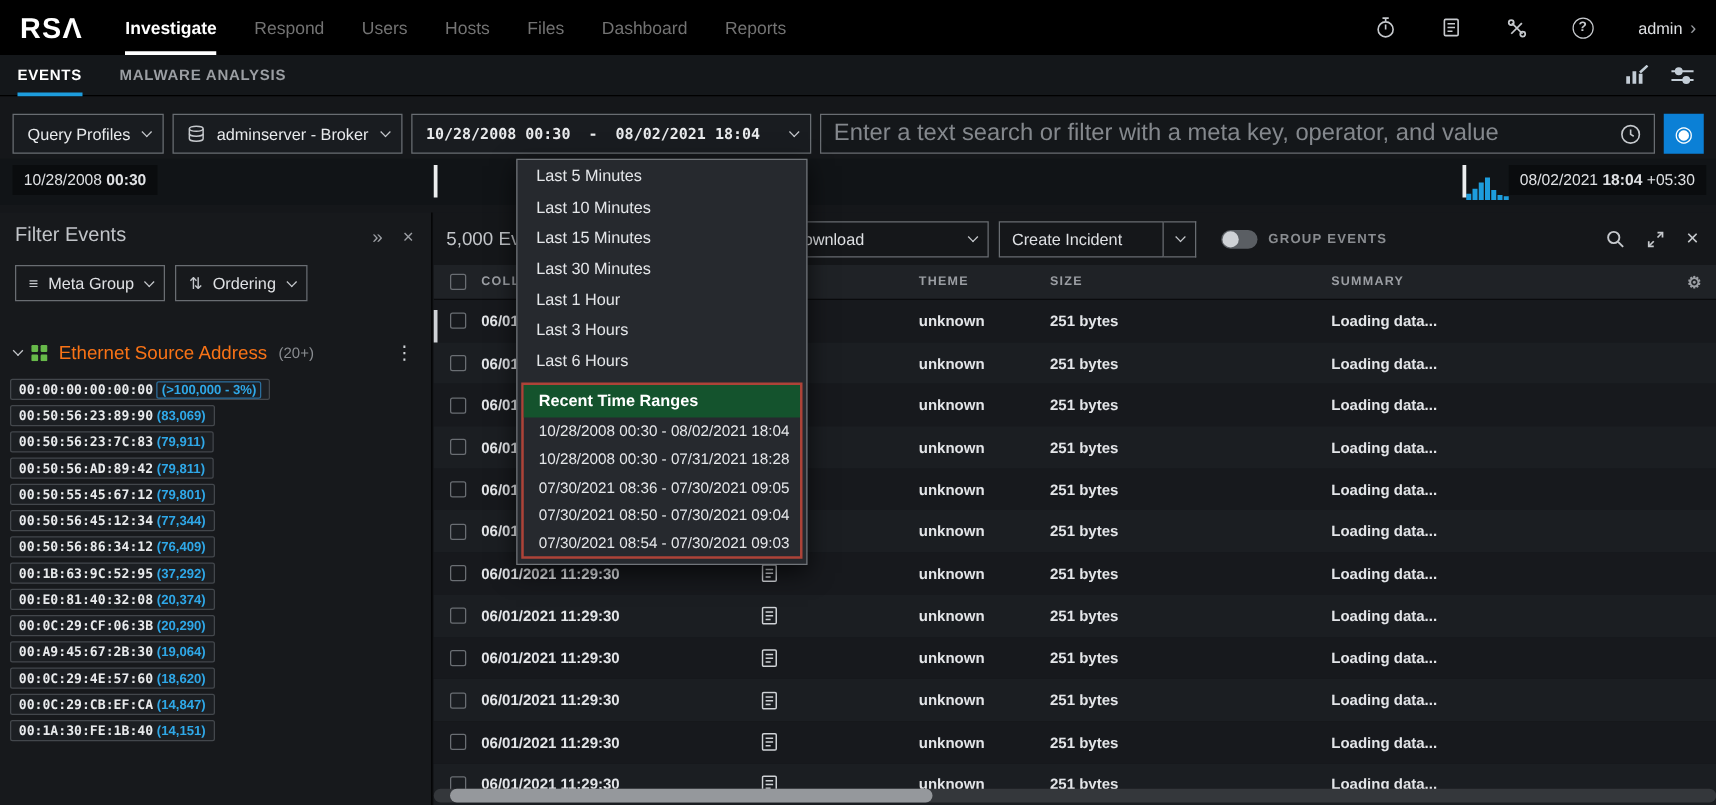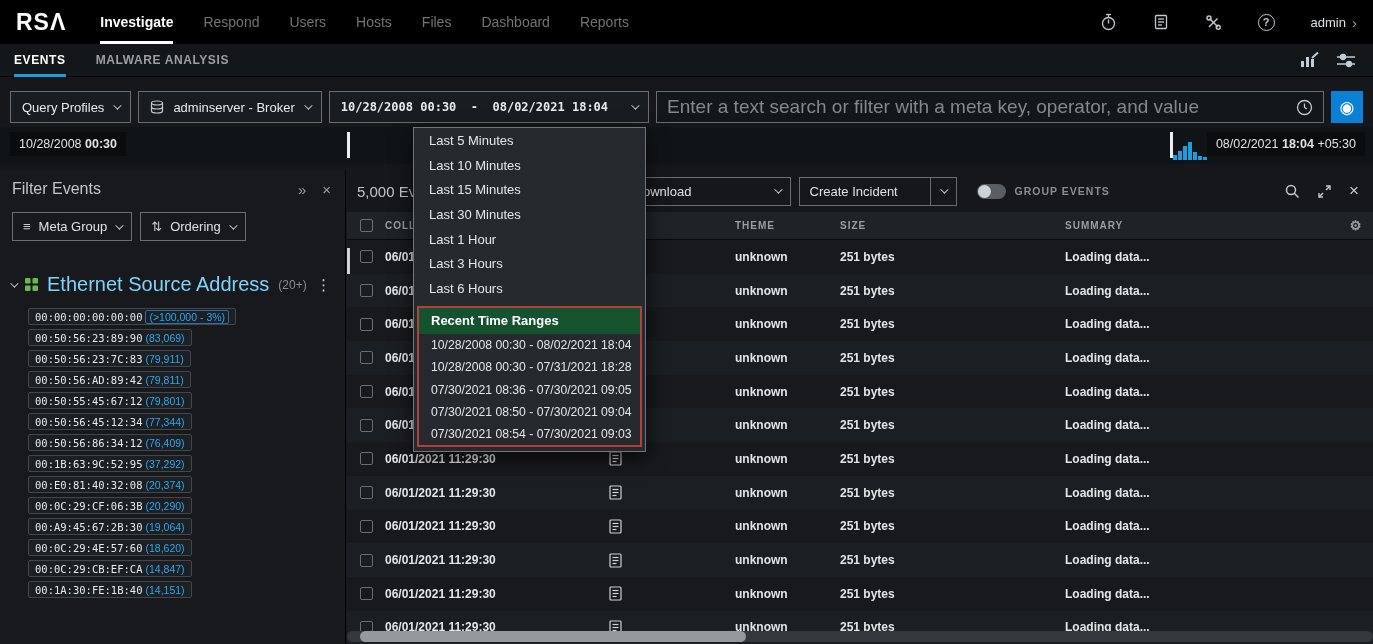--- a/index.html
+++ b/index.html
@@ -49,24 +49,24 @@
   
   .filter-panel { position:absolute; top:170px; left:0; width:346px; bottom:0; background:#17191c; border-right:1px solid #000; }
   .fp-header { display:flex; align-items:center; padding:10px 14px 6px 12px; }
   .fp-title { font-size:16px; color:#c2c5c9; }
   .fp-icons { margin-left:auto; display:flex; gap:16px; color:#9b9ea3; font-size:15px; }
   .fp-icons span { cursor:pointer; }
   .fp-controls { display:flex; gap:8px; padding:8px 12px; }
   .fp-btn { display:flex; align-items:center; gap:8px; border:1px solid #696d72; background:transparent; color:#dfe1e4; font-size:13px; padding:6px 10px; cursor:pointer; }
   .fp-btn .glyph { color:#c6c9cd; font-size:13px; }
   .fp-section { display:flex; align-items:center; gap:9px; padding:24px 14px 8px 10px; }
-  .fp-sec-title { font-size:20px; color:#7dd3fc; }
+  .fp-sec-title { font-size:15px; color:#f97316; }
   .fp-sec-count { font-size:12px; color:#8a8d91; }
   .fp-more { margin-left:auto; color:#cfd2d6; font-size:15px; cursor:pointer; }
-  .mac-list { padding:4px 28px; }
+  .mac-list { padding:4px 8px;font-weight:bold; }
   .mac-pill { display:table; border:1px solid #43474c; background:#1c1f23; border-radius:2px; padding:1.5px 6px; margin-bottom:4px; font-family:"DejaVu Sans Mono", monospace; font-size:10.5px; color:#e8eaec; white-space:nowrap; cursor:pointer; }
   .mac-count { color:#2fa8e8; margin-left:3px; font-family:"Liberation Sans", sans-serif; font-size:10.5px; }
   .mac-pill.boxed .mac-count { border:1px solid #2b6f9e; border-radius:2px; padding:0 3px; }
 
   
   .main { position:absolute; top:170px; left:347px; right:0; bottom:0; background:#15171a; }
   .toolbar { height:42px; display:flex; align-items:center; padding:0 10px; }
   .events-count { font-size:15px; color:#c2c5c9; white-space:nowrap; }
   .select { height:29px; border:1px solid #696d72; display:flex; align-items:center; justify-content:space-between; padding:0 10px; font-size:13px; color:#dfe1e4; cursor:pointer; }
   .dl-select { margin-left:178px; width:168px; }

